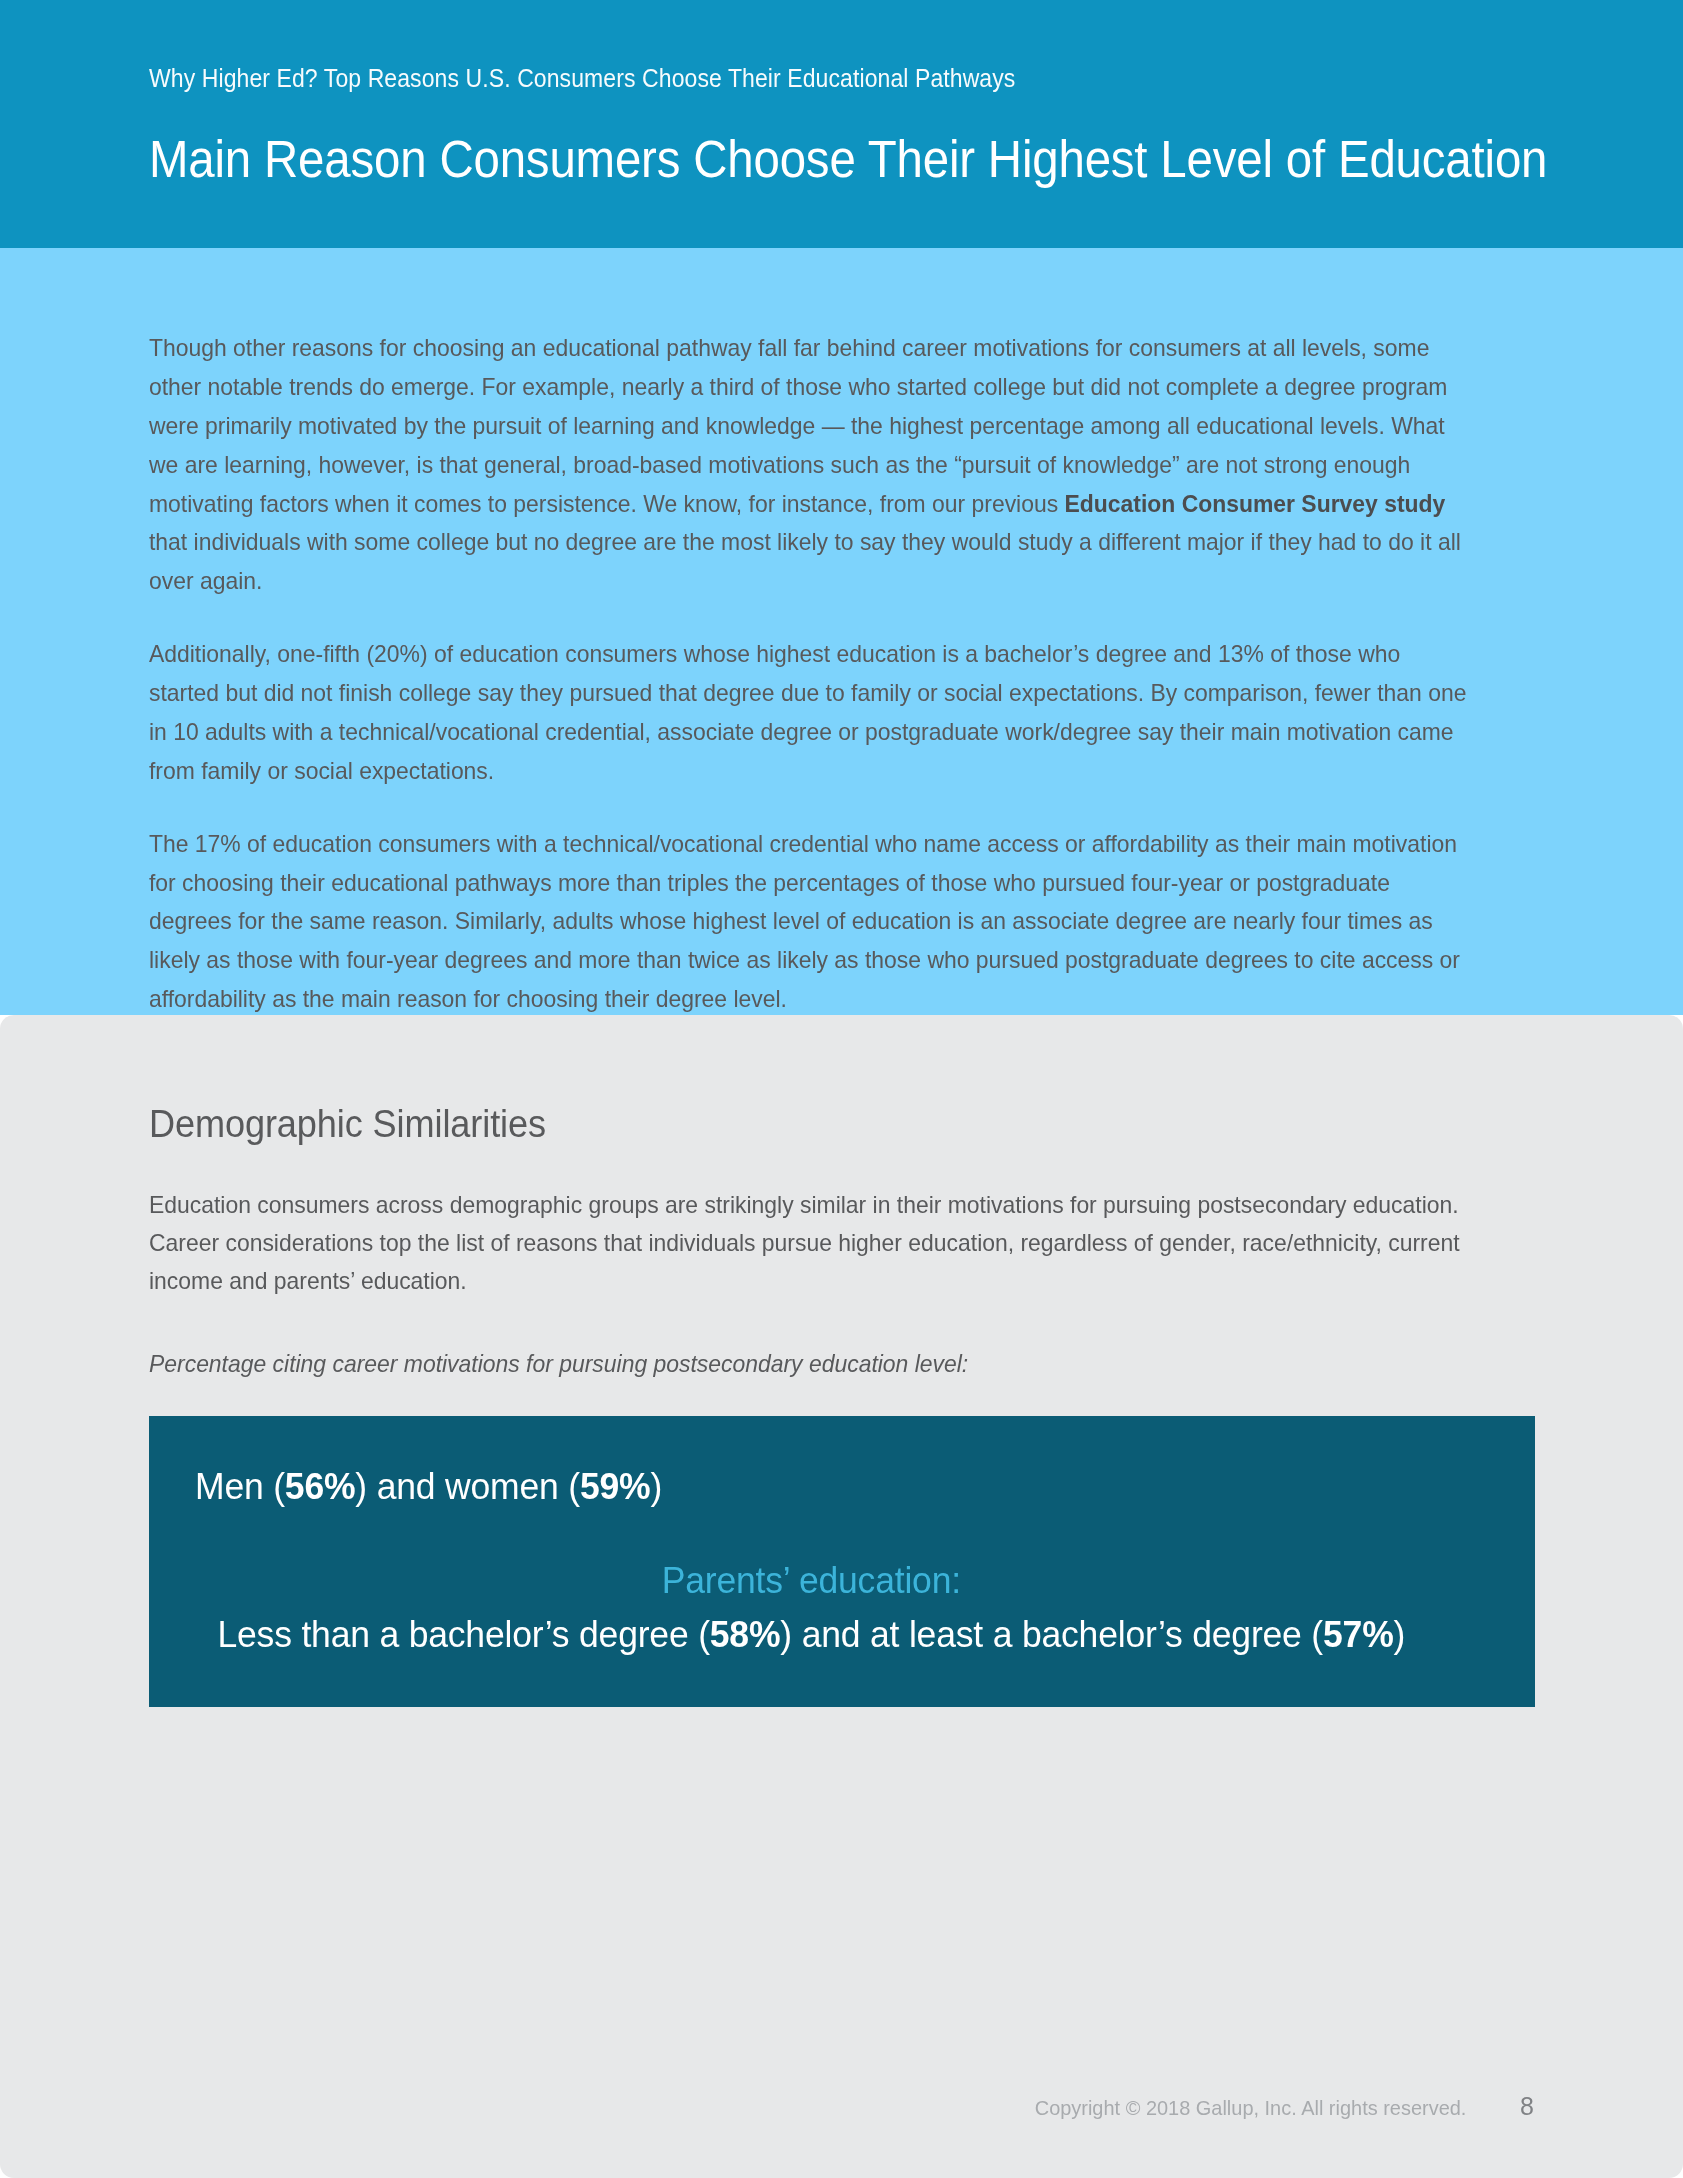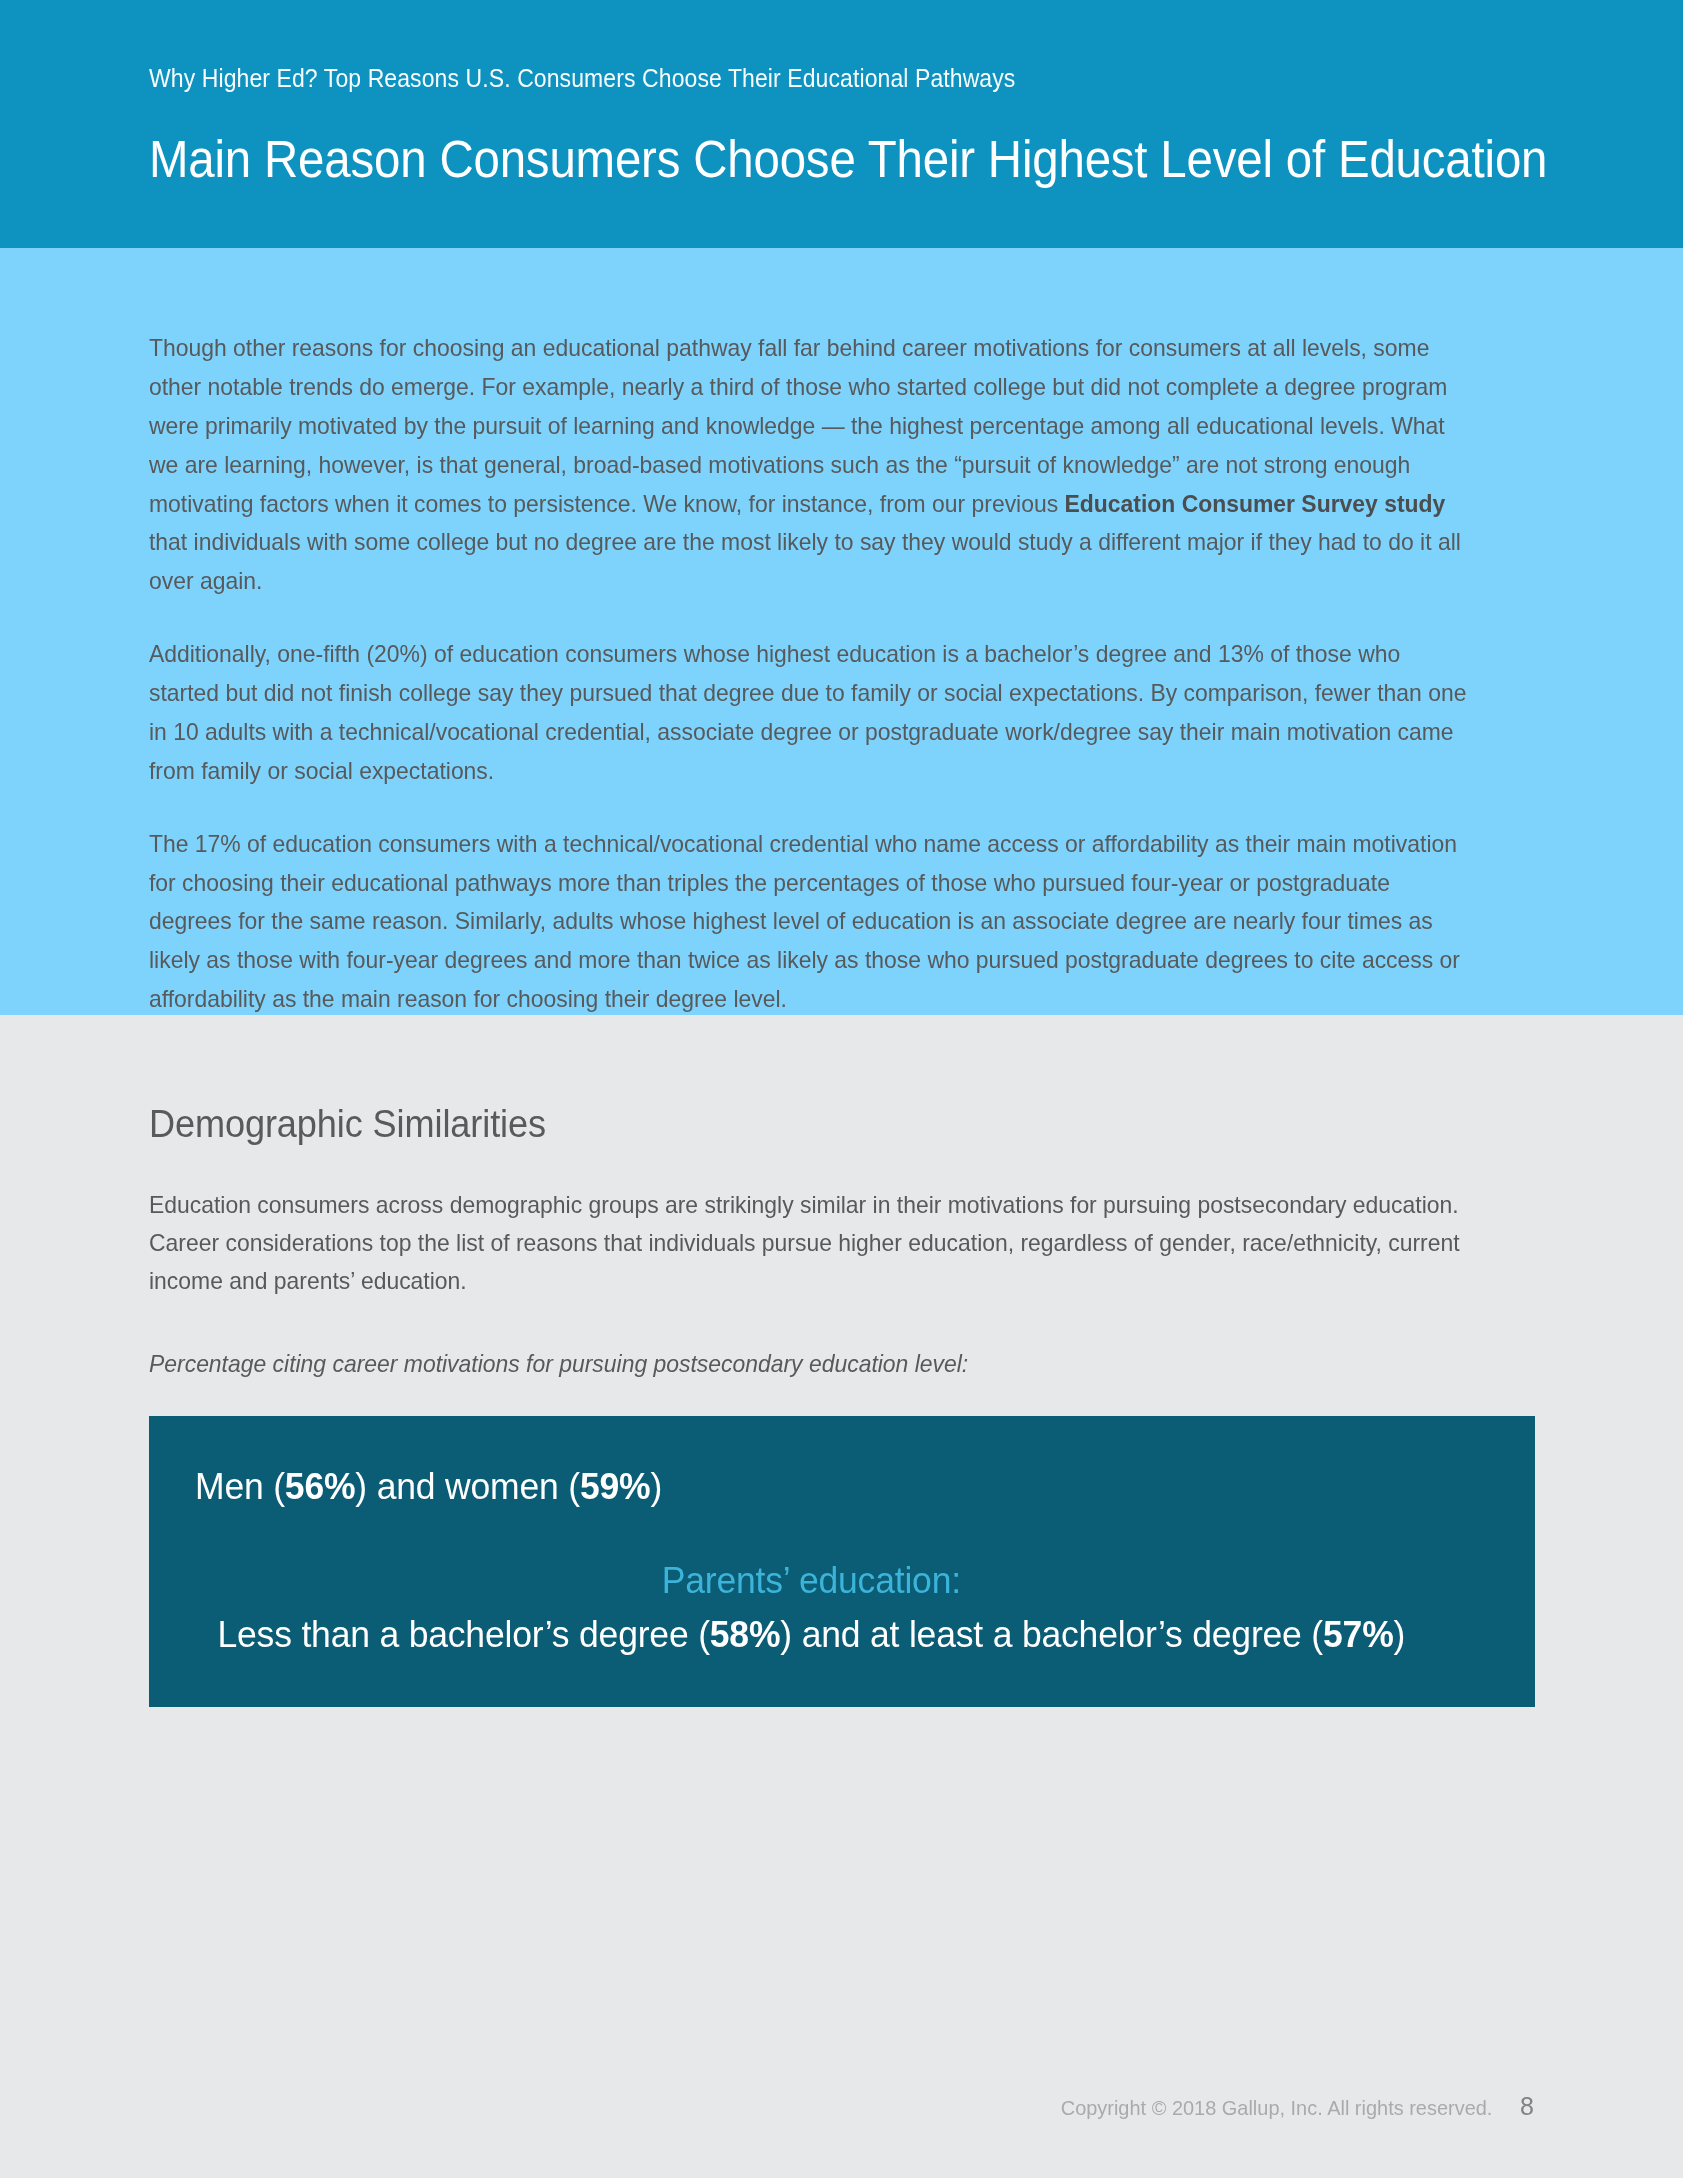--- a/index.html
+++ b/index.html
@@ -75,20 +75,21 @@
     color: #4c4d4f;
   }
 
   
   .body-gray {
     background: #e7e8e9;
     flex: 1 1 auto;
     padding: 87px 0 0 149px;
     box-sizing: border-box;
     position: relative;
+    border-radius: 14px;
   }
   .section-heading {
     color: #595a5c;
     font-size: 38px;
     font-weight: 400;
     line-height: 1.2;
     margin: 0 0 38px 0;
     letter-spacing: -0.1px;
     transform: scaleX(0.95);
     transform-origin: left center;
@@ -151,21 +152,21 @@
   
   .footer {
     position: absolute;
     left: 0;
     right: 0;
     bottom: 57px;
     padding-right: 149px;
     display: flex;
     justify-content: flex-end;
     align-items: baseline;
-    gap: 24px;
+    gap: 50px;
   }
   .copyright {
     color: #a8abae;
     font-size: 21px;
     font-weight: 400;
     transform: scaleX(0.95);
     transform-origin: right center;
   }
   .page-number {
     color: #808285;

